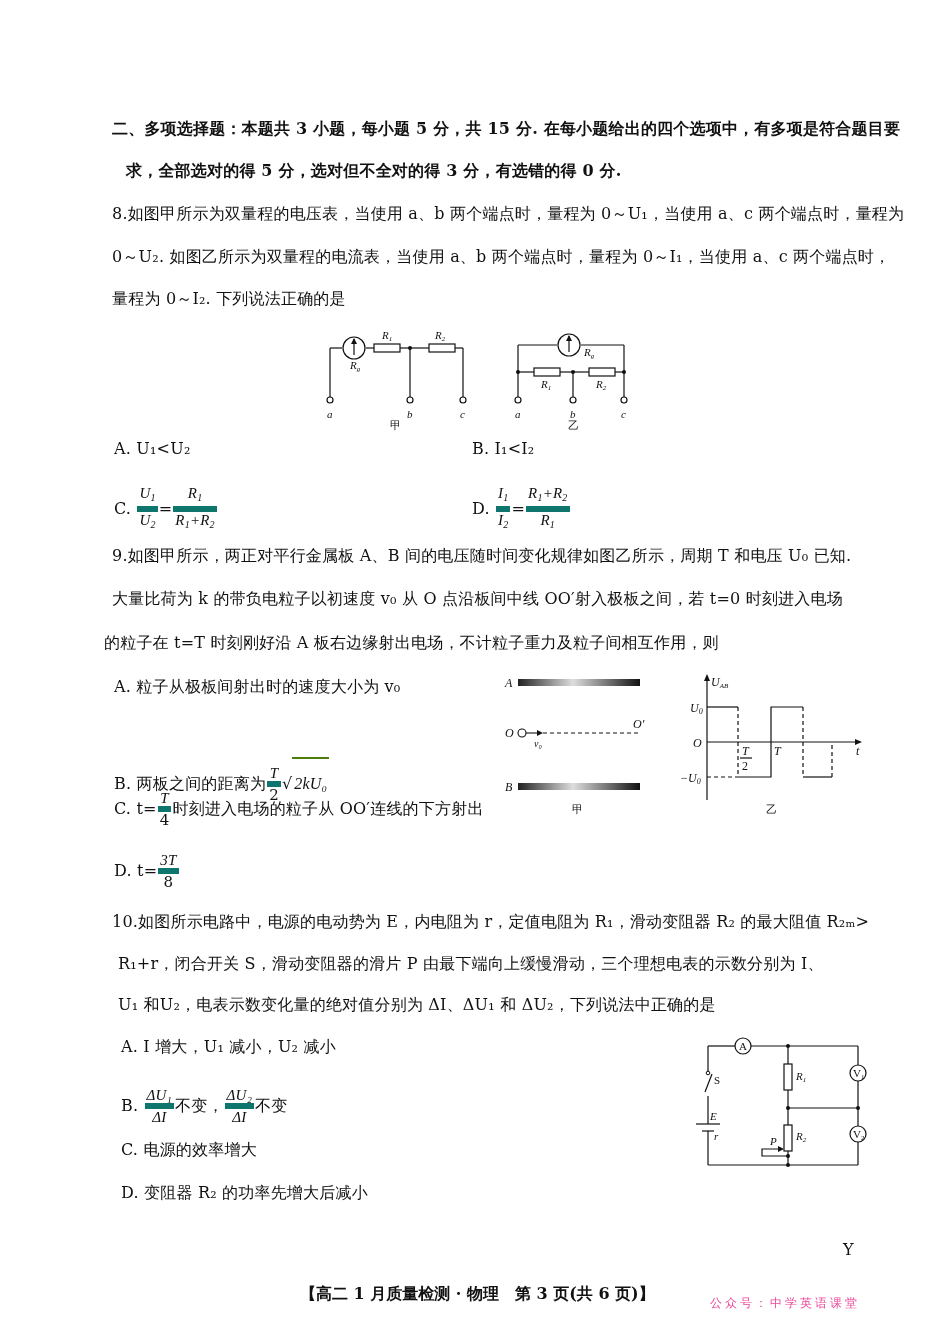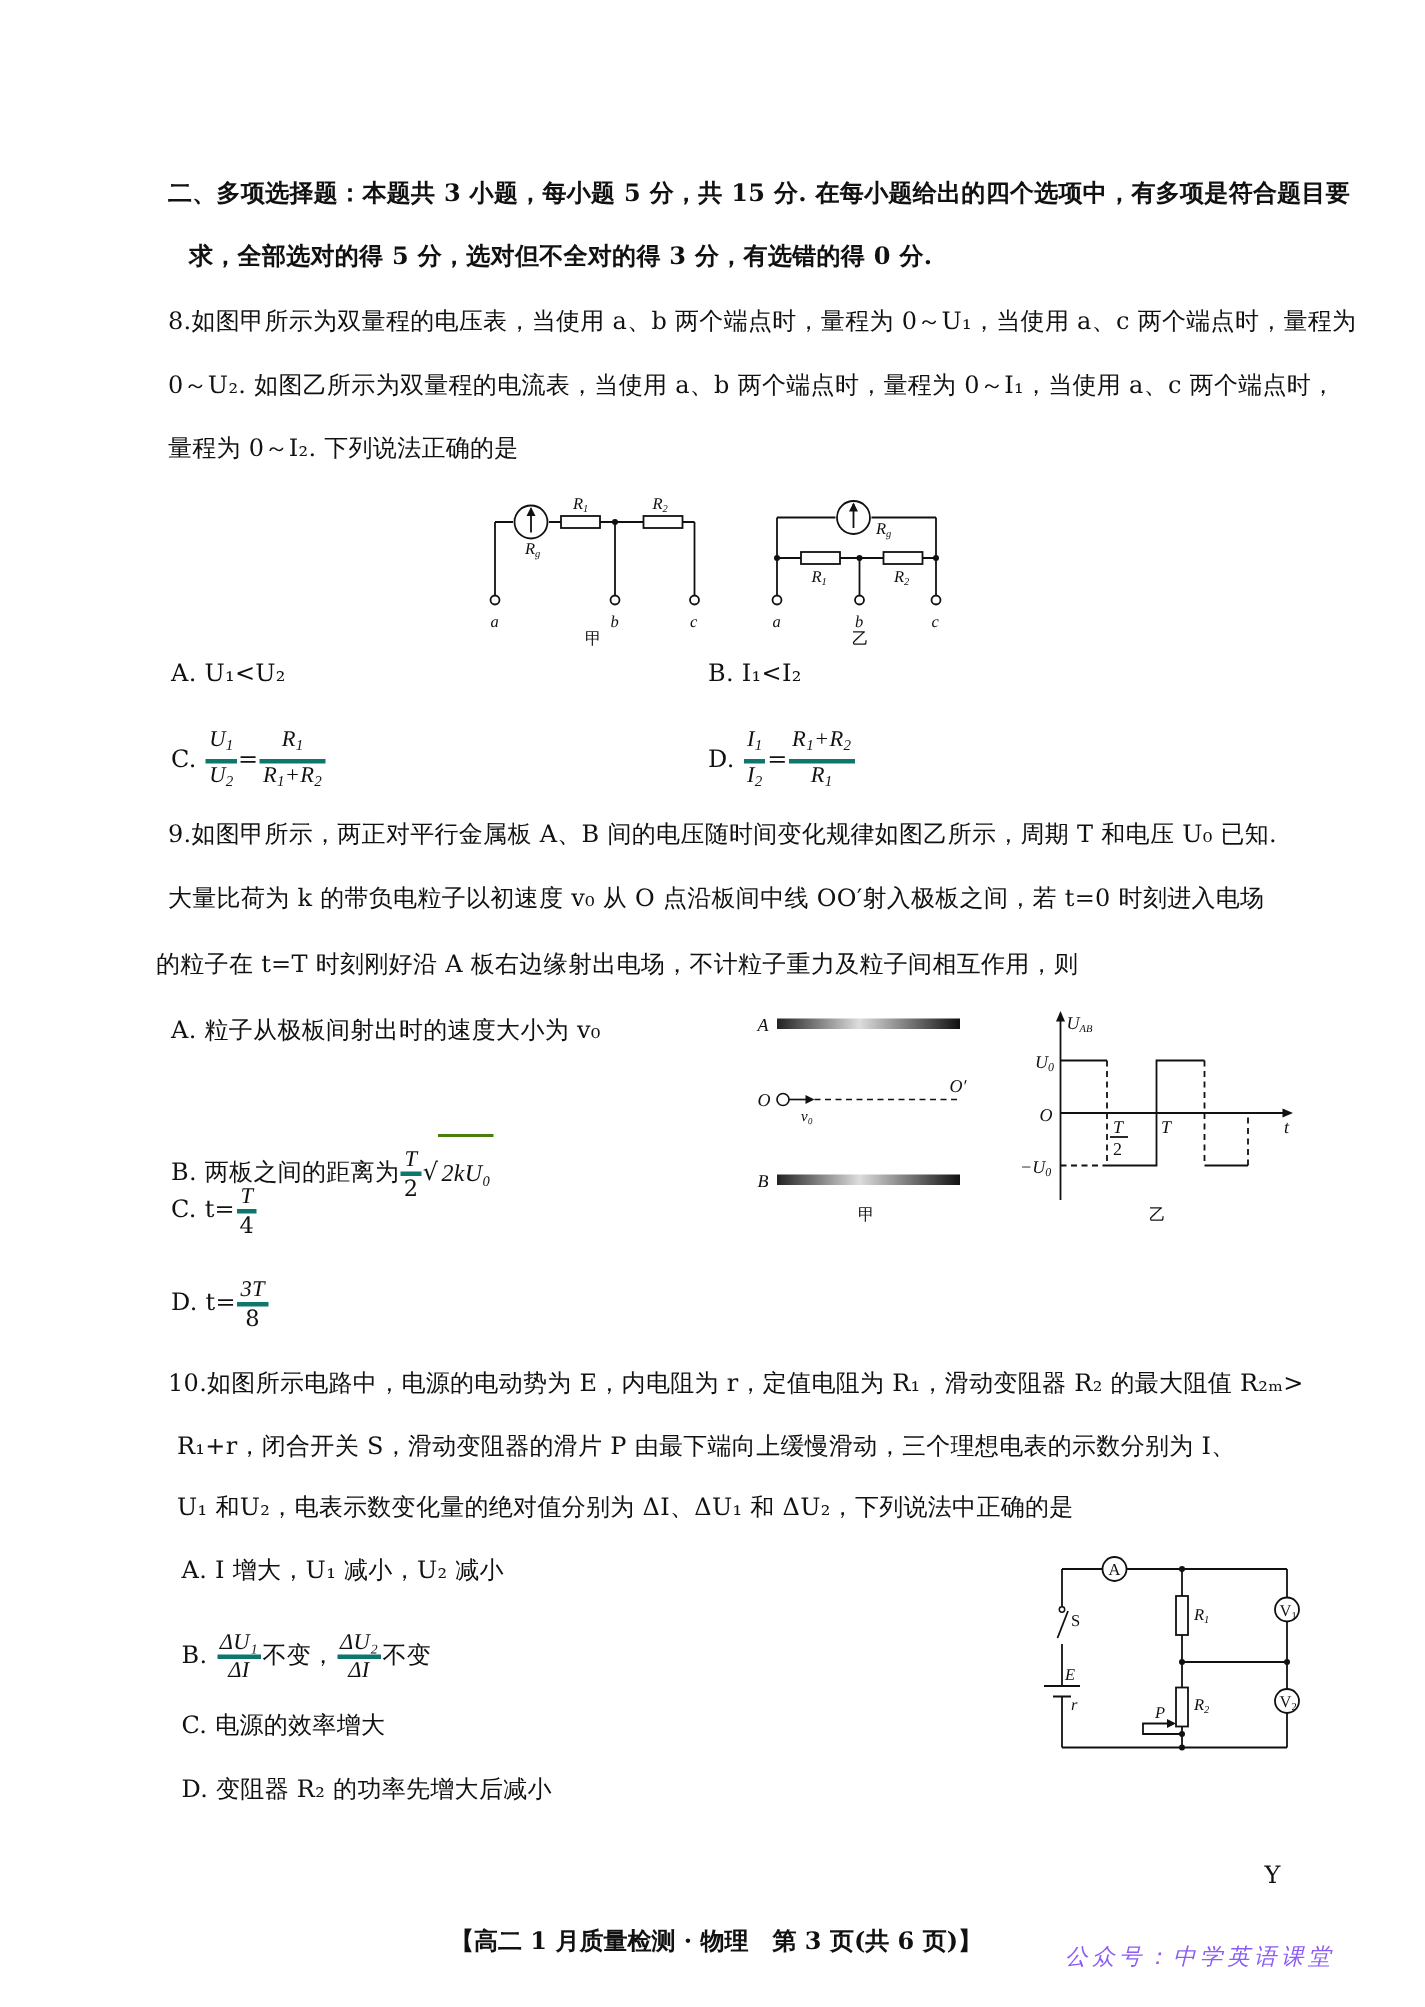--- a/index.html
+++ b/index.html
@@ -5,26 +5,26 @@
   html, body { margin: 0; padding: 0; }
   body {
     width: 950px; height: 1338px; background: #ffffff; position: relative; overflow: hidden;
     font-family: "DejaVu Serif", "Liberation Serif", serif; color: #111;
   }
   .line { position: absolute; font-size: 16px; line-height: 22px; white-space: nowrap; letter-spacing: 0.2px; }
   .bold { font-weight: bold; }
   .i { font-style: italic; font-family: "Liberation Serif", "DejaVu Serif", serif; }
   sub { font-size: 10px; vertical-align: -3px; }
   .frac { display: inline-block; vertical-align: middle; text-align: center; font-size: 15px; line-height: 16px; margin: 0 1px; }
-  .frac .num { display: block; border-bottom: 3px solid #0f766e; padding: 0 2px; }
+  .frac .num { display: block; border-bottom: 6px solid #0f766e; padding: 0 2px; }
   .frac .den { display: block; padding: 0 2px; }
   .sqrt { border-top: 2px solid #4d7c0f; padding: 16px 2px; }
   .fig { position: absolute; }
   .footer { position: absolute; font-size: 16px; font-weight: bold; }
-  .watermark { position: absolute; font-size: 15px; color: #8b5cf6; letter-spacing: 3px; font-style: italic; }
+  .watermark { position: absolute; font-size: 12px; color: #ec4899; letter-spacing: 3px; }
   .figlabel { font-family: "DejaVu Sans", sans-serif; font-size: 11px; }
 </style>
 </head>
 <body>
 
 <div class="line bold" style="left:112px; top:118px;">二、多项选择题：本题共 3 小题，每小题 5 分，共 15 分. 在每小题给出的四个选项中，有多项是符合题目要</div>
 <div class="line bold" style="left:126px; top:160px;">求，全部选对的得 5 分，选对但不全对的得 3 分，有选错的得 0 分.</div>
 
 <div class="line" style="left:112px; top:203px;">
   <span>8.</span><span>如图甲所示为双量程的电压表，当使用 a、b 两个端点时，量程为 0～U₁，当使用 a、c 两个端点时，量程为</span>
@@ -108,21 +108,21 @@
   <span>9.</span><span>如图甲所示，两正对平行金属板 A、B 间的电压随时间变化规律如图乙所示，周期 T 和电压 U₀ 已知.</span>
 </div>
 <div class="line" style="left:112px; top:588px;">大量比荷为 k 的带负电粒子以初速度 v₀ 从 O 点沿板间中线 OO′射入极板之间，若 t=0 时刻进入电场</div>
 <div class="line" style="left:104px; top:632px;">的粒子在 t=T 时刻刚好沿 A 板右边缘射出电场，不计粒子重力及粒子间相互作用，则</div>
 
 <div class="line" style="left:114px; top:676px;">A. 粒子从极板间射出时的速度大小为 v₀</div>
 <div class="line" style="left:114px; top:725px;margin-top:40px;">
   <span>B. 两板之间的距离为</span><span class="frac"><span class="num i">T</span><span class="den">2</span></span>√<span class="sqrt i">2kU₀</span>
 </div>
 <div class="line" style="left:114px; top:790px;">
-  <span>C. t=</span><span class="frac"><span class="num i">T</span><span class="den">4</span></span>
+  <span>C. t=</span><span class="frac"><span class="num i">T</span><span class="den">4</span></span><span>时刻进入电场的粒子从 OO′连线的下方射出</span>
 </div>
 <div class="line" style="left:114px; top:852px;">
   <span>D. t=</span><span class="frac"><span class="num i">3T</span><span class="den">8</span></span>
 </div>
 
 <svg class="fig" style="left:500px; top:670px;" width="160" height="150">
   <defs>
     <linearGradient id="plate" x1="0" x2="1" y1="0" y2="0">
       <stop offset="0" stop-color="#222"></stop>
       <stop offset="0.45" stop-color="#ddd"></stop>

